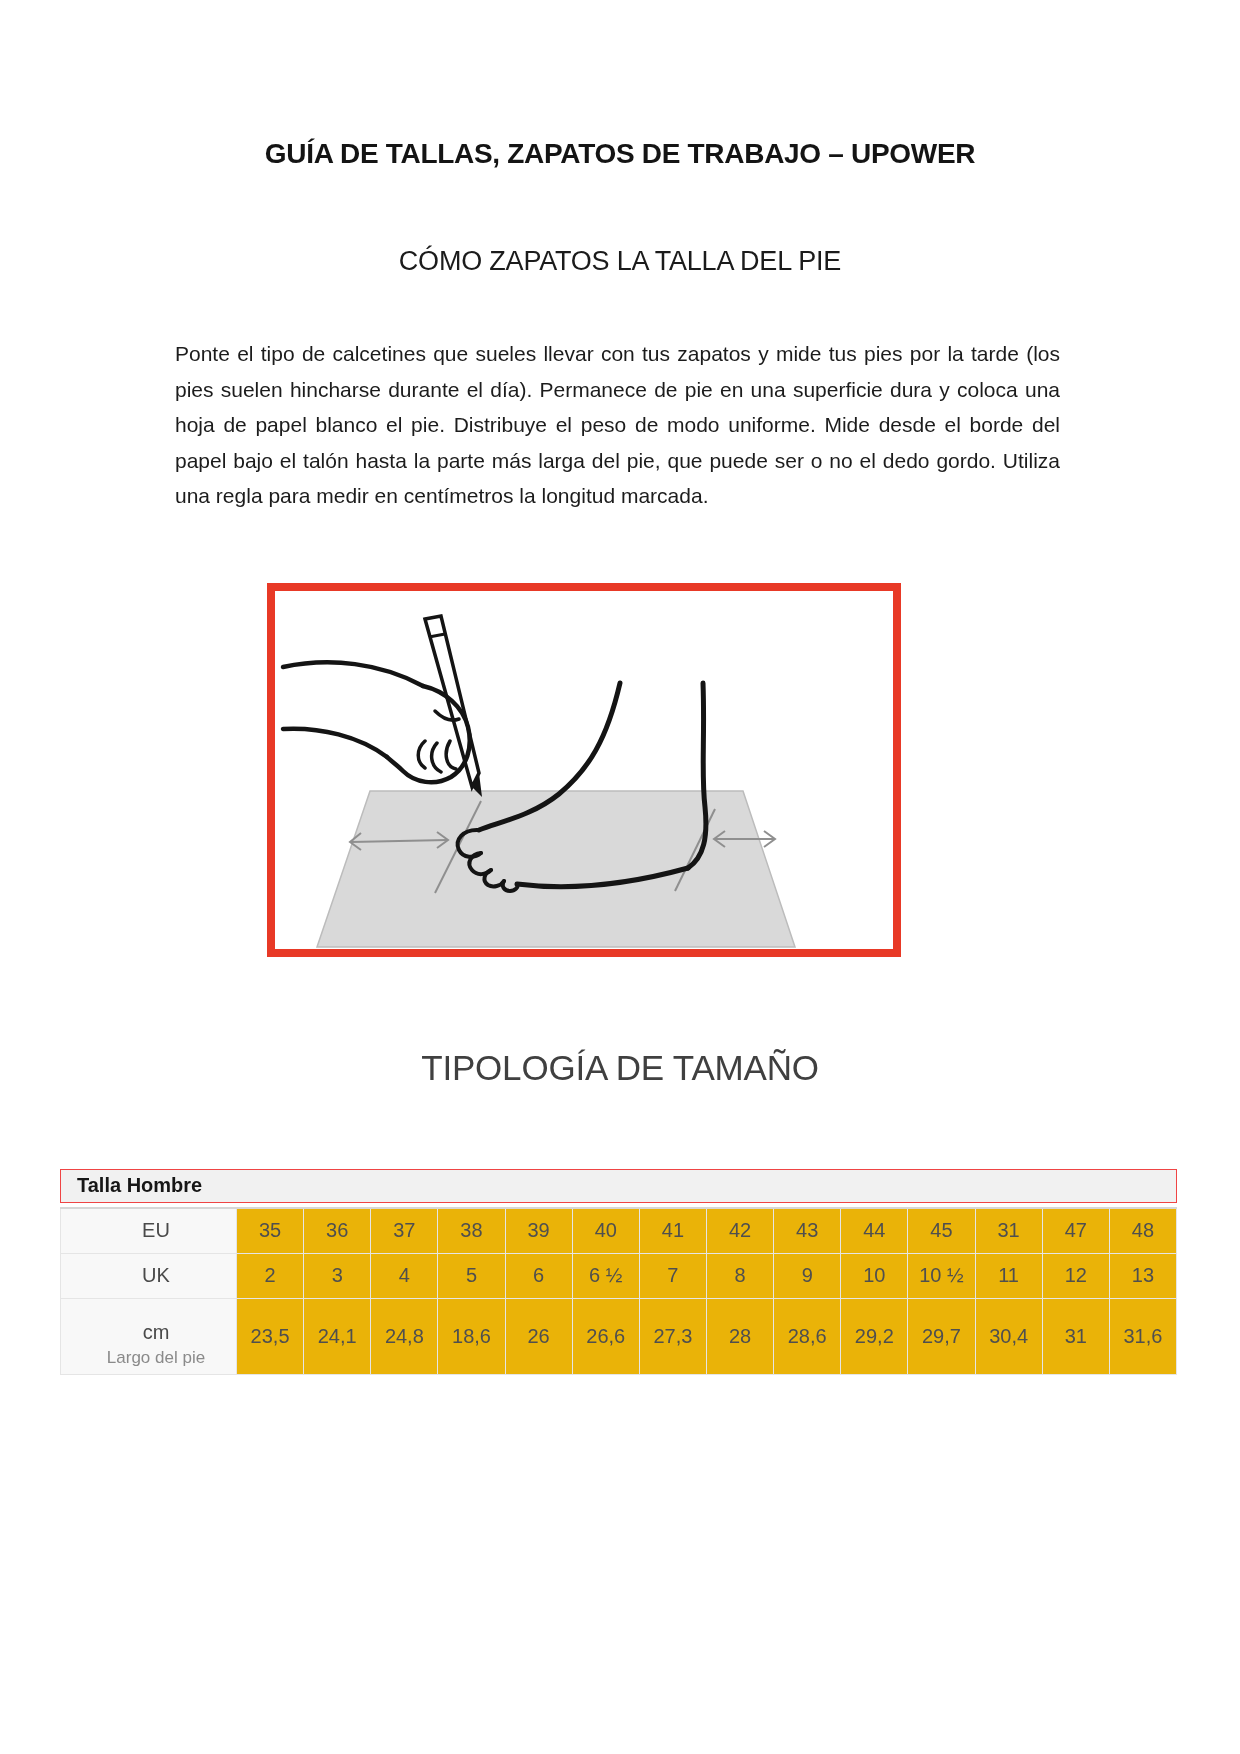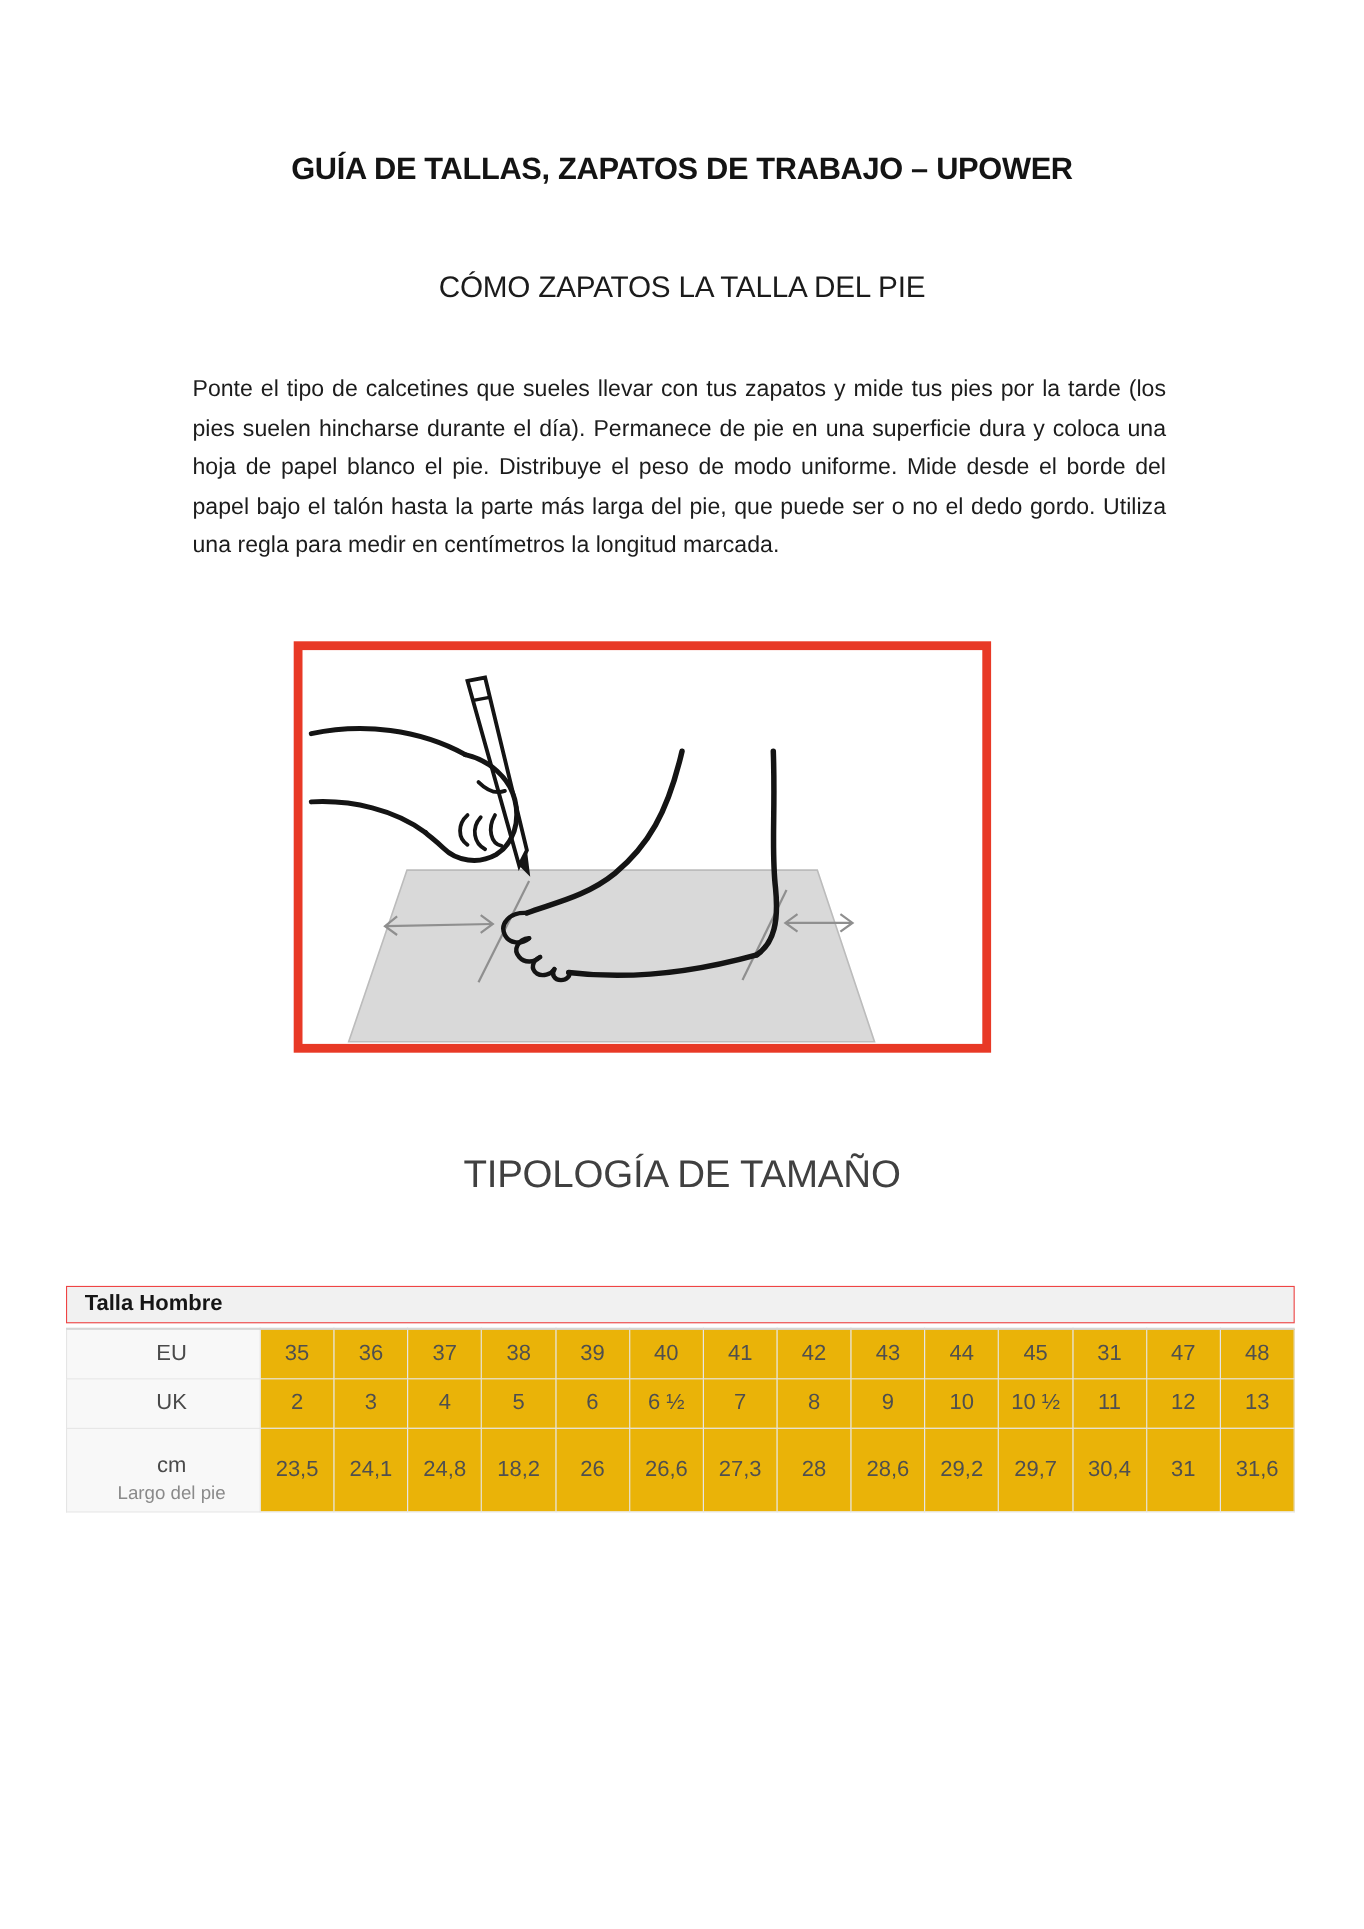--- a/index.html
+++ b/index.html
@@ -147,21 +147,21 @@
           <td>10 ½</td>
           <td>11</td>
           <td>12</td>
           <td>13</td>
         </tr>
         <tr class="tall">
           <th><span>cm</span><span class="row-sublabel">Largo del pie</span></th>
           <td>23,5</td>
           <td>24,1</td>
           <td>24,8</td>
-          <td>18,2</td>
+          <td>18,6</td>
           <td>26</td>
           <td>26,6</td>
           <td>27,3</td>
           <td>28</td>
           <td>28,6</td>
           <td>29,2</td>
           <td>29,7</td>
           <td>30,4</td>
           <td>31</td>
           <td>31,6</td>

